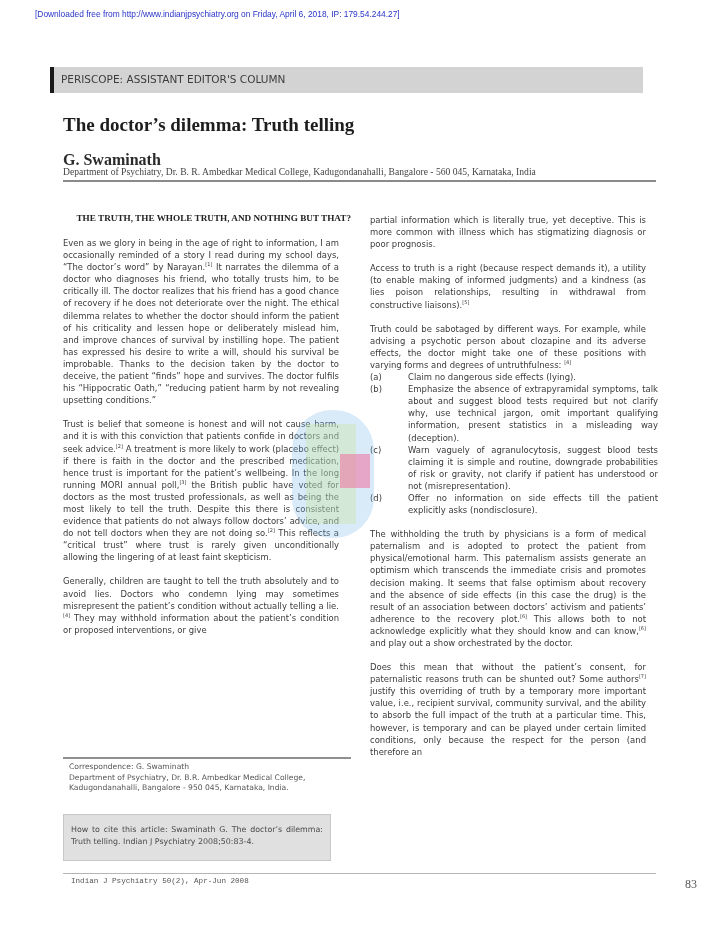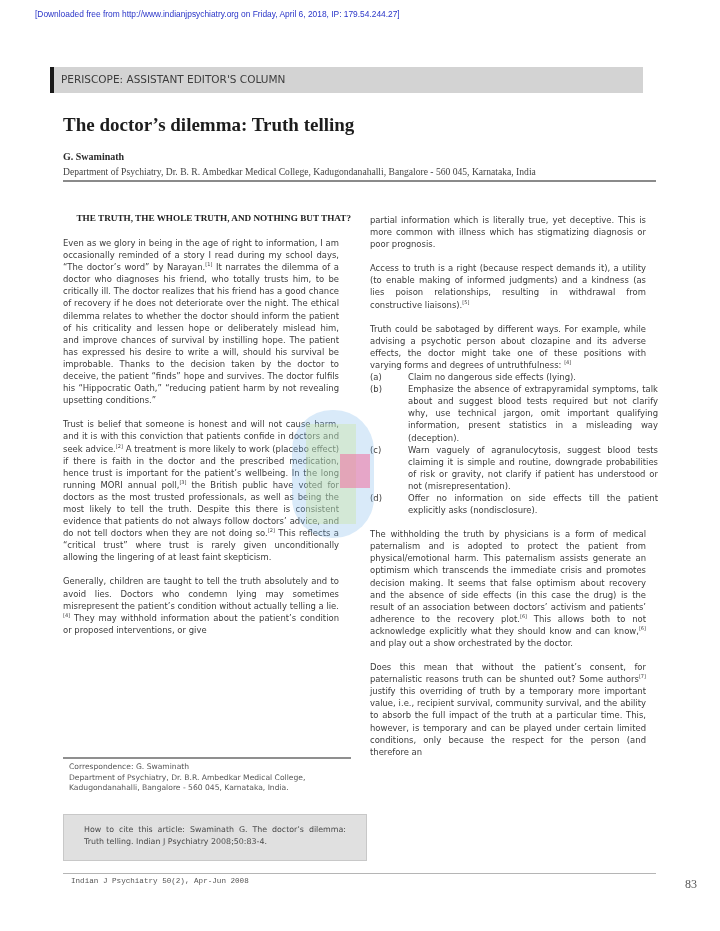--- a/index.html
+++ b/index.html
@@ -19,21 +19,21 @@
       font-family: "DejaVu Sans", sans-serif; font-size: 10.5px; color: #3c3c3c;
       letter-spacing: 0px; white-space: nowrap;
     }
     .title {
       position: absolute; left: 63px; top: 114px;
       font-family: "Liberation Serif", serif; font-weight: bold; font-size: 19px; color: #1d1d1d;
       white-space: nowrap;
     }
     .author {
       position: absolute; left: 63px; top: 151px;
-      font-family: "Liberation Serif", serif; font-weight: bold; font-size: 10px; color: #2b2b2b;
+      font-family: "Liberation Serif", serif; font-weight: bold; font-size: 16px; color: #2b2b2b;
     }
     .affil {
       position: absolute; left: 63px; top: 166px;
       font-family: "Liberation Serif", serif; font-size: 9.6px; color: #444;
       white-space: nowrap;
     }
     .rule-top {
       position: absolute; left: 63px; top: 180px; width: 593px; height: 2px; background: #8a8a8a;
     }
     .col {
@@ -52,23 +52,23 @@
     .list { margin: 0 0 12px 0; padding: 0; list-style: none; }
     .list li { display: flex; margin: 0; }
     .list .mark { width: 19px; flex: 0 0 19px; }
     .list .txt { flex: 1; text-align: justify; padding-left: 19px; }
     .corr {
       position: absolute; left: 63px; top: 757px; width: 288px;
       border-top: 2px solid #8f8f8f; padding: 3px 0 0 6px; box-sizing: border-box;
       font-family: "DejaVu Sans", sans-serif; font-size: 7.6px; line-height: 10.6px; color: #555;
     }
     .cite {
-      position: absolute; left: 63px; top: 814px; width: 304px; height: 47px;
+      position: absolute; left: 63px; top: 814px; width: 268px; height: 47px;
       background: #e0e0e0; border: 1px solid #c8c8c8; box-sizing: border-box;
-      padding: 9px 20px;
+      padding: 9px 7px;
       font-family: "DejaVu Sans", sans-serif; font-size: 7.9px; line-height: 12px; color: #4a4a4a;
       text-align: justify;
     }
     .rule-bottom {
       position: absolute; left: 63px; top: 873px; width: 593px; height: 1px; background: #b5b5b5;
     }
     .footer-left {
       position: absolute; left: 63px; top: 877px;
       font-family: Liberation Mono, monospace; font-size: 7.6px; color: #555; margin-left: 8px;
     }
@@ -124,21 +124,21 @@
         <span class="txt">Offer no information on side effects till the patient explicitly asks (nondisclosure).</span>
       </li>
   </ul>
   <p><span>The withholding the truth by physicians is a form of medical paternalism and is adopted to protect the patient from physical/emotional harm. This paternalism assists generate an optimism which transcends the immediate crisis and promotes decision making. It seems that false optimism about recovery and the absence of side effects (in this case the drug) is the result of an association between doctors’ activism and patients’ adherence to the recovery plot.</span><sup>[6]</sup><span> This allows both to not acknowledge explicitly what they should know and can know,</span><sup>[6]</sup><span> and play out a show orchestrated by the doctor.</span></p>
   <p><span>Does this mean that without the patient’s consent, for paternalistic reasons truth can be shunted out? Some authors</span><sup>[7]</sup><span> justify this overriding of truth by a temporary more important value, i.e., recipient survival, community survival, and the ability to absorb the full impact of the truth at a particular time. This, however, is temporary and can be played under certain limited conditions, only because the respect for the person (and therefore an</span></p>
 </div>
 
 <div class="corr">
   <div>Correspondence: G. Swaminath</div>
   <div>Department of Psychiatry, Dr. B.R. Ambedkar Medical College,</div>
-  <div>Kadugondanahalli, Bangalore - 560 045, Karnataka, India.</div>
+  <div>Kadugondanahalli, Bangalore - 950 045, Karnataka, India.</div>
 </div>
 
 <div class="cite">How to cite this article: Swaminath G. The doctor’s dilemma: Truth telling. Indian J Psychiatry 2008;50:83-4.</div>
 
 <div class="watermark">
   <div class="wm-blue"></div>
   <div class="wm-green"></div>
   <div class="wm-pink"></div>
 </div>
 

